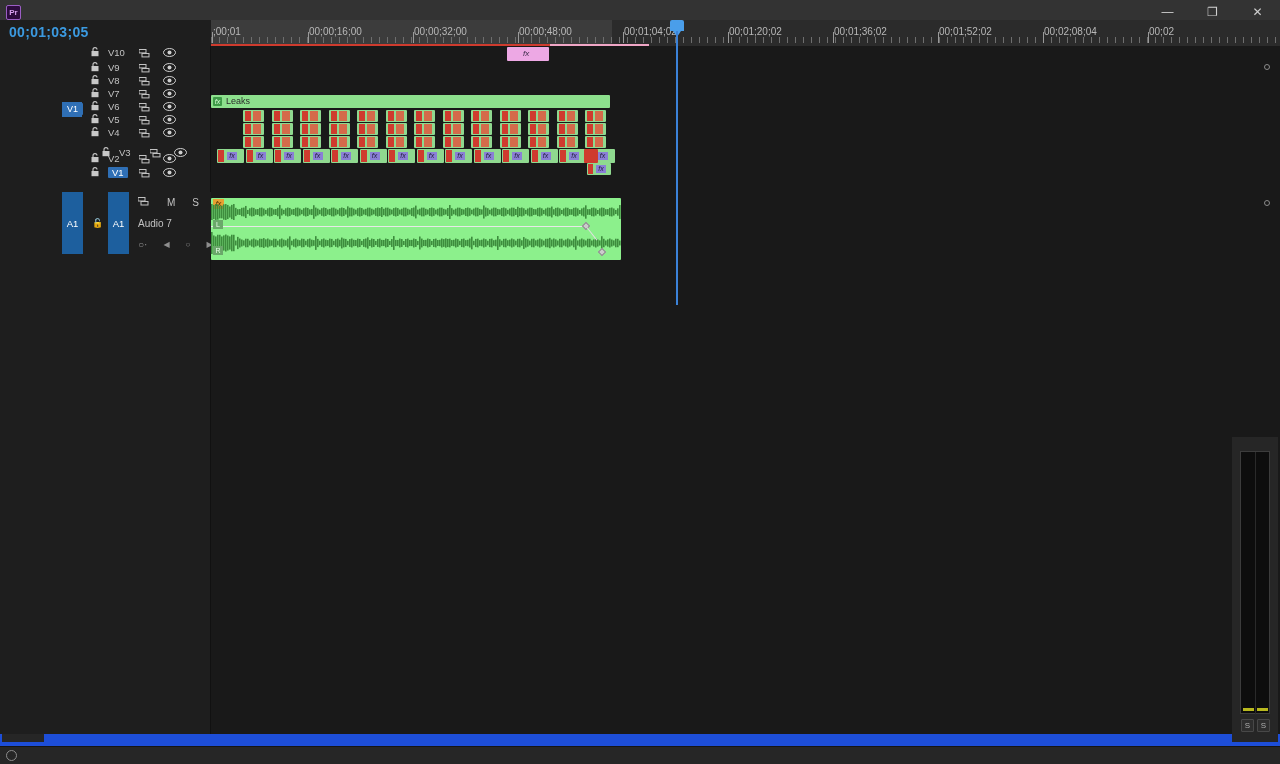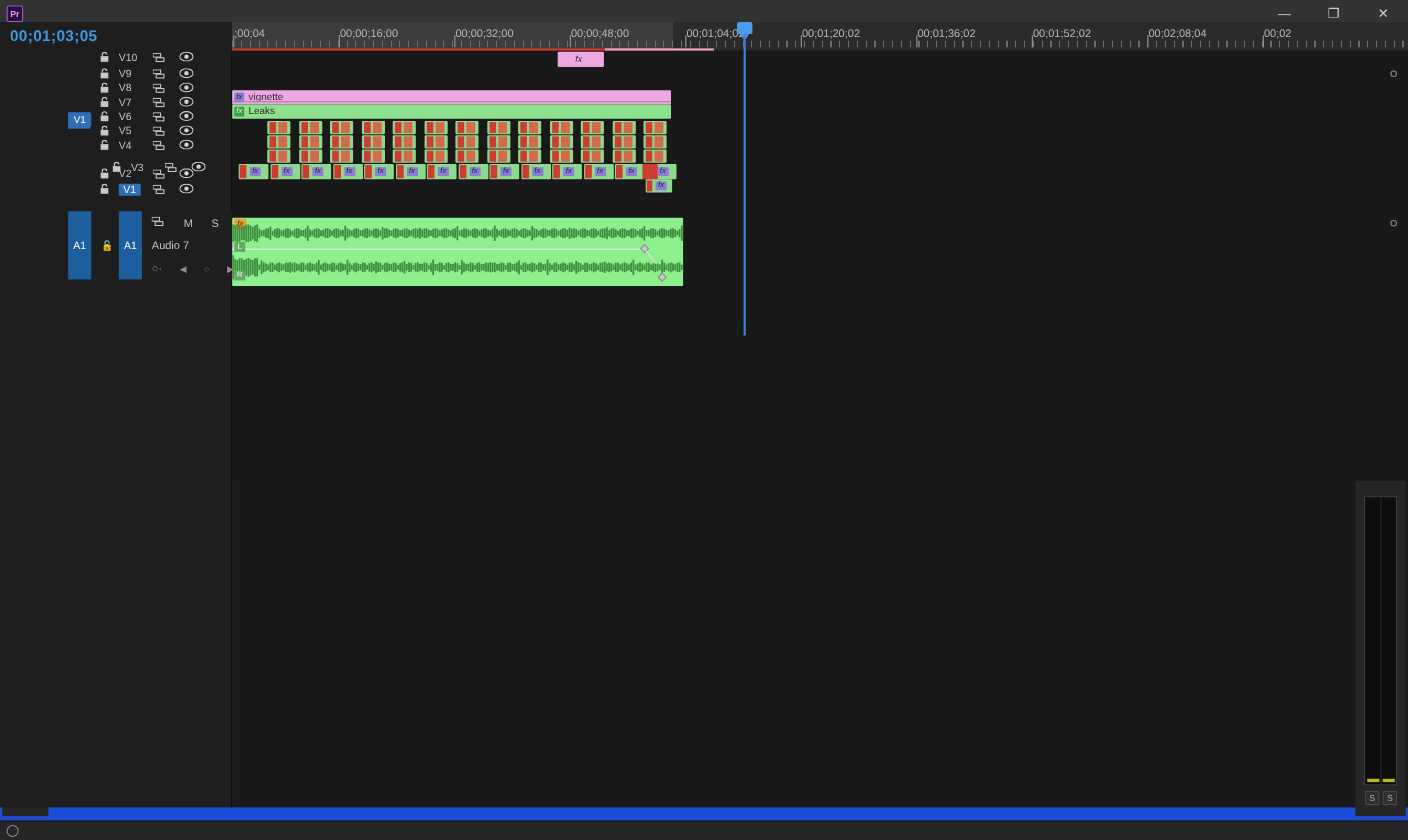--- a/index.html
+++ b/index.html
@@ -586,21 +586,21 @@
           <span class="tlt blue">⧉</span>
           <span class="tlt">♥</span>
           <span class="tlt">⚒</span>
         </div>
     </div>
 
     <div class="ruler">
       <div class="seg-work"></div>
       <div class="ruler-ticks"></div>
       <div id="ruler-labels">
-          <div class="ruler-label" style="left: 2px;">;00;04</div>
+          <div class="ruler-label" style="left: 2px;">;00;01</div>
           <div class="ruler-big" style="left: 1px;"></div>
           <div class="ruler-label" style="left: 98px;">00;00;16;00</div>
           <div class="ruler-big" style="left: 97px;"></div>
           <div class="ruler-label" style="left: 203px;">00;00;32;00</div>
           <div class="ruler-big" style="left: 202px;"></div>
           <div class="ruler-label" style="left: 308px;">00;00;48;00</div>
           <div class="ruler-big" style="left: 307px;"></div>
           <div class="ruler-label" style="left: 413px;">00;01;04;02</div>
           <div class="ruler-big" style="left: 412px;"></div>
           <div class="ruler-label" style="left: 518px;">00;01;20;02</div>
@@ -799,25 +799,20 @@
           <span class="eye-ic"><svg width="13" height="9" viewBox="0 0 13 9">
               <ellipse cx="6.5" cy="4.5" rx="6" ry="4" fill="none" stroke="#d0d0d0" stroke-width="1"></ellipse>
               <circle cx="6.5" cy="4.5" r="2" fill="#d0d0d0"></circle>
             </svg></span>
         </div>
       </div>
 
     <div class="tracks-area" id="tracks-area">
         <div class="clip" style="left:296px;top:1px;width:42px;height:14px;background:#eda8e4;">
           <div class="" style="position:absolute;left:16px;top:2px;font-size:8px;font-style:italic;color:#3a2a48;">fx</div>
-        </div>
-        <div class="clip" style="left:0px;top:36px;width:399px;height:13px;background:#eda8e4;">
-          <div class="fx-badge" style="">fx</div>
-          <div class="clip-label" style="">vignette</div>
-          <div class="clip-line" style=""></div>
         </div>
         <div class="clip" style="left:0px;top:49px;width:399px;height:13px;background:#8de08d;">
           <div class="fx-badge green" style="">fx</div>
           <div class="clip-label" style="">Leaks</div>
         </div>
         <div class="clip" style="left:32px;top:64px;width:21px;height:12px;background:#8fd98f;">
           <div class="" style="position:absolute;left:2px;top:1px;width:6px;height:10px;background:#cf3b2e;"></div>
           <div class="" style="position:absolute;left:10px;top:1px;width:8px;height:10px;background:#d46a4a;"></div>
         </div>
         <div class="clip" style="left:60.5px;top:64px;width:21px;height:12px;background:#8fd98f;">

